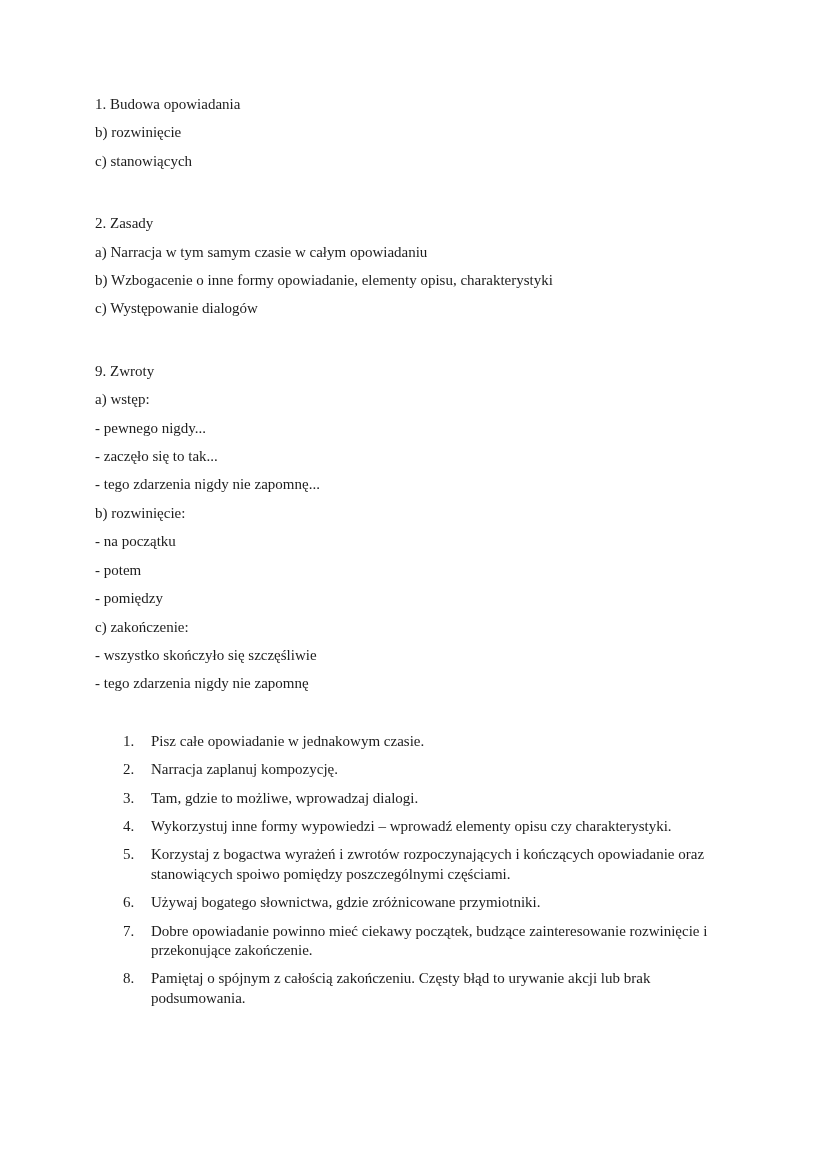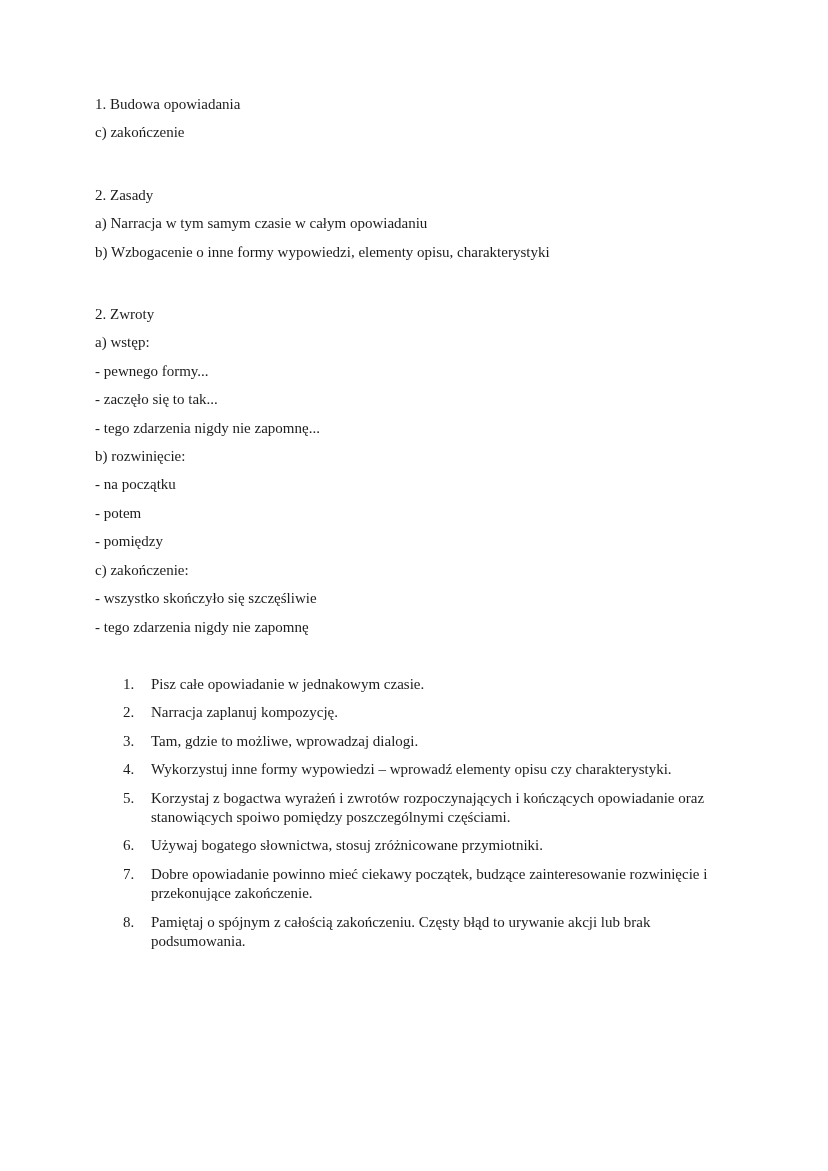--- a/index.html
+++ b/index.html
@@ -41,31 +41,33 @@
   .tip-text .seg-bold { font-weight: 400; }
 </style>
 </head>
 <body>
 
 <div class="page" style="background: rgb(255, 255, 255); color: rgb(28, 28, 28);">
   <div class="content">
     <div id="sections">
         <div class="section">
           <p class="line">1. Budowa opowiadania</p>
-          <p class="line">c) zakończenie</p>
+          <p class="line">b) rozwinięcie</p>
+          <p class="line">c) stanowiących</p>
         </div>
         <div class="section">
           <p class="line">2. Zasady</p>
           <p class="line">a) Narracja w tym samym czasie w całym opowiadaniu</p>
-          <p class="line">b) Wzbogacenie o inne formy wypowiedzi, elementy opisu, charakterystyki</p>
+          <p class="line">b) Wzbogacenie o inne formy opowiadanie, elementy opisu, charakterystyki</p>
+          <p class="line">c) Występowanie dialogów</p>
         </div>
         <div class="section">
-          <p class="line">2. Zwroty</p>
+          <p class="line">9. Zwroty</p>
           <p class="line">a) wstęp:</p>
-          <p class="line">- pewnego formy...</p>
+          <p class="line">- pewnego nigdy...</p>
           <p class="line">- zaczęło się to tak...</p>
           <p class="line">- tego zdarzenia nigdy nie zapomnę...</p>
           <p class="line">b) rozwinięcie:</p>
           <p class="line">- na początku</p>
           <p class="line">- potem</p>
           <p class="line">- pomiędzy</p>
           <p class="line">c) zakończenie:</p>
           <p class="line">- wszystko skończyło się szczęśliwie</p>
           <p class="line">- tego zdarzenia nigdy nie zapomnę</p>
         </div>
@@ -86,21 +88,21 @@
         <div class="tip">
           <span class="tip-num">4.</span>
           <span class="tip-text"><span class="seg-regular">Wykorzystuj inne formy wypowiedzi – </span><span class="seg-bold">wprowadź elementy opisu czy charakterystyki.</span></span>
         </div>
         <div class="tip">
           <span class="tip-num">5.</span>
           <span class="tip-text"><span class="seg-regular">Korzystaj z bogactwa wyrażeń i zwrotów rozpoczynających i kończących opowiadanie oraz stanowiących spoiwo pomiędzy poszczególnymi częściami.</span></span>
         </div>
         <div class="tip">
           <span class="tip-num">6.</span>
-          <span class="tip-text"><span class="seg-regular">Używaj </span><span class="seg-bold">bogatego słownictwa,</span><span class="seg-regular"> stosuj zróżnicowane przymiotniki.</span></span>
+          <span class="tip-text"><span class="seg-regular">Używaj </span><span class="seg-bold">bogatego słownictwa,</span><span class="seg-regular"> gdzie zróżnicowane przymiotniki.</span></span>
         </div>
         <div class="tip">
           <span class="tip-num">7.</span>
           <span class="tip-text"><span class="seg-regular">Dobre opowiadanie powinno mieć </span><span class="seg-bold">ciekawy początek, budzące zainteresowanie rozwinięcie i przekonujące zakończenie.</span></span>
         </div>
         <div class="tip">
           <span class="tip-num">8.</span>
           <span class="tip-text"><span class="seg-regular">Pamiętaj o </span><span class="seg-bold">spójnym z całością zakończeniu.</span><span class="seg-regular"> Częsty błąd to urywanie akcji lub brak podsumowania.</span></span>
         </div>
       </div>

